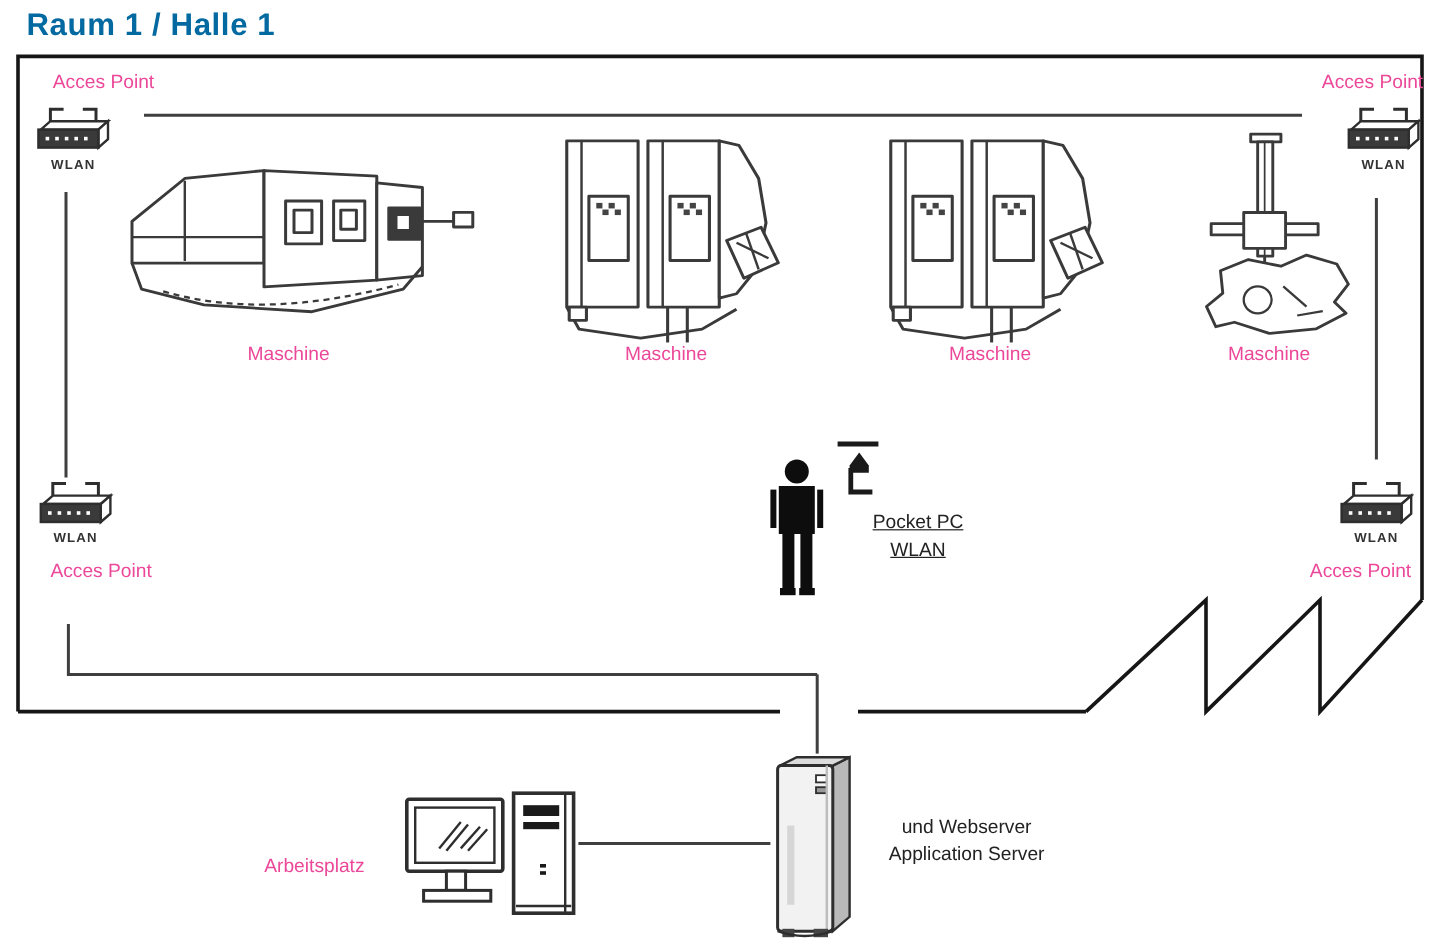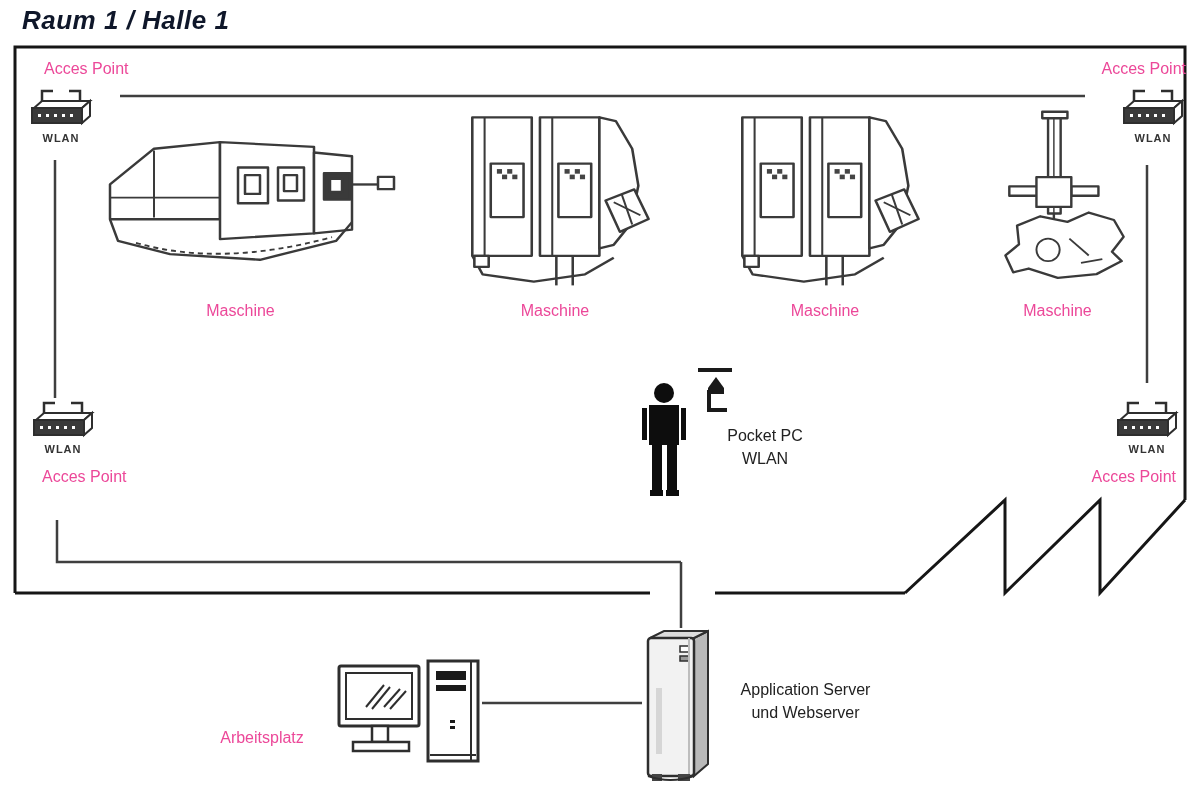--- a/index.html
+++ b/index.html
@@ -2,24 +2,24 @@
 <html><head>
 <meta charset="utf-8">
 <style>
   html,body{margin:0;padding:0;background:#e8e8e8;}
   .page{
     position:relative;width:1200px;height:790px;background:#ffffff;
     font-family:"Liberation Sans", sans-serif;color:#1f1f1f;overflow:hidden;
   }
   .abs{position:absolute;}
   .title{
-    font-size:26px;font-weight:bold;color:#0f172a;letter-spacing:.5px;font-style:italic;
+    font-size:26px;font-weight:bold;color:#0369a1;letter-spacing:.5px;
   }
   .lbl{font-size:16px;color:#ec4899;white-space:nowrap;}
-  .lbl-center{text-align:center;margin-top:15px;}
+  .lbl-center{text-align:center;}
   .lbl-right{text-align:right;}
   .wlan-tag{font-size:11px;font-weight:bold;color:#333;text-align:center;letter-spacing:1px;}
   .two-line{font-size:16px;color:#222;text-align:center;line-height:1.45;}
   svg{display:block;}
 </style>
 </head>
 <body>
 
 <div class="page">
 
@@ -226,21 +226,21 @@
       <rect x="27" y="63" width="10" height="48"></rect>
       <rect x="10" y="108" width="13" height="6"></rect>
       <rect x="26" y="108" width="13" height="6"></rect>
     </g>
   </svg>
   <svg class="abs" style="left:692px;top:364px;" width="50" height="58" viewBox="0 0 50 58">
     <line x1="6" y1="6" x2="40" y2="6" stroke="#1a1a1a" stroke-width="4"></line>
     <polygon points="16,24 24,13 32,24 32,30 16,30" fill="#1a1a1a"></polygon>
     <path d="M17,26 V46 H35" fill="none" stroke="#1a1a1a" stroke-width="4"></path>
   </svg>
-  <div class="abs two-line" style="left:700px;top:424px;width:130px;">
+  <div class="abs two-line" style="left:700px;top:424px;width:130px;text-decoration:underline;">
     <div>Pocket PC</div>
     <div>WLAN</div>
   </div>
 
   <div class="abs lbl lbl-center" style="left:198px;top:714px;width:128px;">Arbeitsplatz</div>
   <svg class="abs" style="left:336px;top:663px;" width="90" height="95" viewBox="0 0 90 95">
     <g fill="#fff" stroke="#2e2e2e">
       <rect x="3" y="3" width="80" height="60" rx="2" stroke-width="3"></rect>
       <rect x="10" y="10" width="66" height="46" stroke-width="2"></rect>
       <g stroke-width="2">
@@ -271,17 +271,17 @@
     <rect x="8" y="12" width="46" height="138" rx="3" fill="#f2f2f2" stroke="#2e2e2e" stroke-width="2.5"></rect>
     <rect x="40" y="20" width="9" height="6" fill="#fff" stroke="#2e2e2e" stroke-width="1.5"></rect>
     <rect x="40" y="30" width="9" height="5" fill="#9a9a9a" stroke="#2e2e2e" stroke-width="1.5"></rect>
     <rect x="16" y="62" width="6" height="66" fill="#d6d6d6"></rect>
     <line x1="49" y1="12" x2="49" y2="150" stroke="#bdbdbd" stroke-width="2"></line>
     <rect x="12" y="148" width="10" height="7" fill="#444"></rect>
     <rect x="38" y="148" width="12" height="7" fill="#444"></rect>
     <path d="M8,150 Q30,158 54,150" fill="none" stroke="#2e2e2e" stroke-width="2"></path>
   </svg>
   <div class="abs two-line" style="left:698px;top:678px;width:215px;">
+    <div>und Webserver</div>
     <div>Application Server</div>
-    <div>und Webserver</div>
   </div>
 
 </div>
 
 </body></html>

